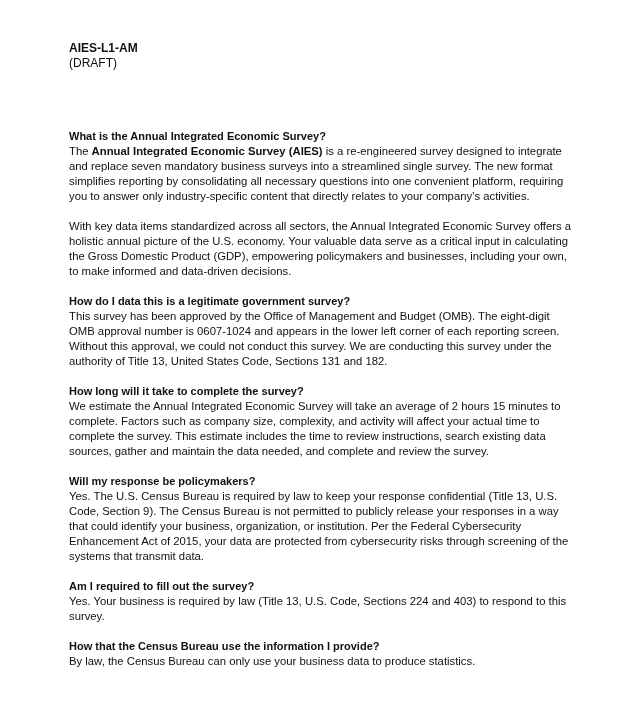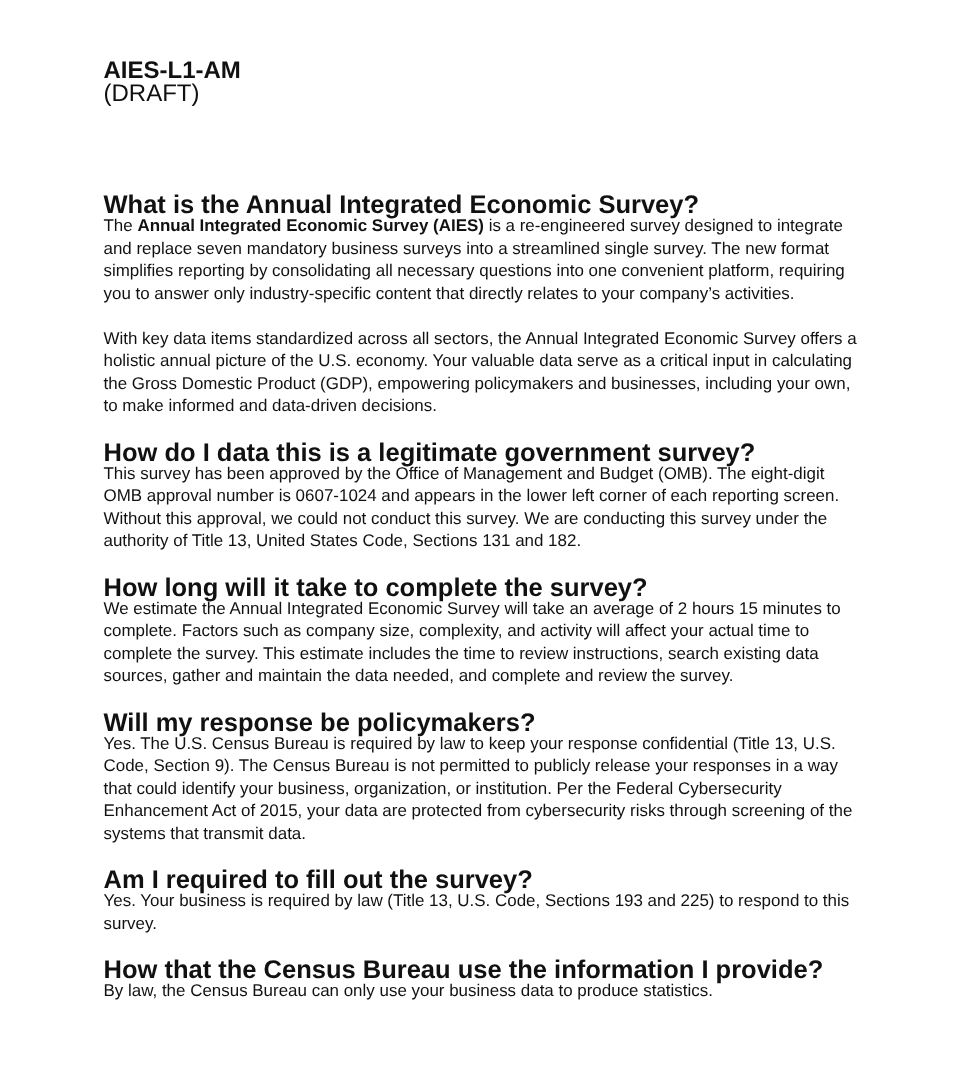--- a/index.html
+++ b/index.html
@@ -13,36 +13,36 @@
     height: 728px;
     background: #ffffff;
     font-family: "Liberation Sans", sans-serif;
     color: #111111;
     overflow: hidden;
   }
   .doc-header {
     position: absolute;
     top: 41px;
     left: 69px;
-    font-size: 16px;
+    font-size: 12px;
     line-height: 14.5px;
   }
   .doc-code {
     font-weight: 700;
   }
   .doc-body {
     position: absolute;
     top: 129px;
     left: 69px;
     width: 508px;
     font-size: 11.3px;
     line-height: 15px;
   }
   .qa h2 {
-    font-size: 17px;
+    font-size: 11px;
     line-height: 15px;
     font-weight: 700;
     margin: 0;
     padding: 0;
   }
   .qa p {
     margin: 0 0 15px 0;
     padding: 0;
   }
   .qa strong {
@@ -77,21 +77,21 @@
       <p>We estimate the Annual Integrated Economic Survey will take an average of 2 hours 15 minutes to complete. Factors such as company size, complexity, and activity will affect your actual time to complete the survey. This estimate includes the time to review instructions, search existing data sources, gather and maintain the data needed, and complete and review the survey.</p>
     </section>
 
     <section class="qa">
       <h2>Will my response be policymakers?</h2>
       <p>Yes. The U.S. Census Bureau is required by law to keep your response confidential (Title 13, U.S. Code, Section 9). The Census Bureau is not permitted to publicly release your responses in a way that could identify your business, organization, or institution. Per the Federal Cybersecurity Enhancement Act of 2015, your data are protected from cybersecurity risks through screening of the systems that transmit data.</p>
     </section>
 
     <section class="qa">
       <h2>Am I required to fill out the survey?</h2>
-      <p>Yes. Your business is required by law (Title 13, U.S. Code, Sections 193 and 225) to respond to this survey.</p>
+      <p>Yes. Your business is required by law (Title 13, U.S. Code, Sections 224 and 403) to respond to this survey.</p>
     </section>
 
     <section class="qa">
       <h2>How that the Census Bureau use the information I provide?</h2>
       <p>By law, the Census Bureau can only use your business data to produce statistics.</p>
     </section>
 
   </main>
 
 </div>

